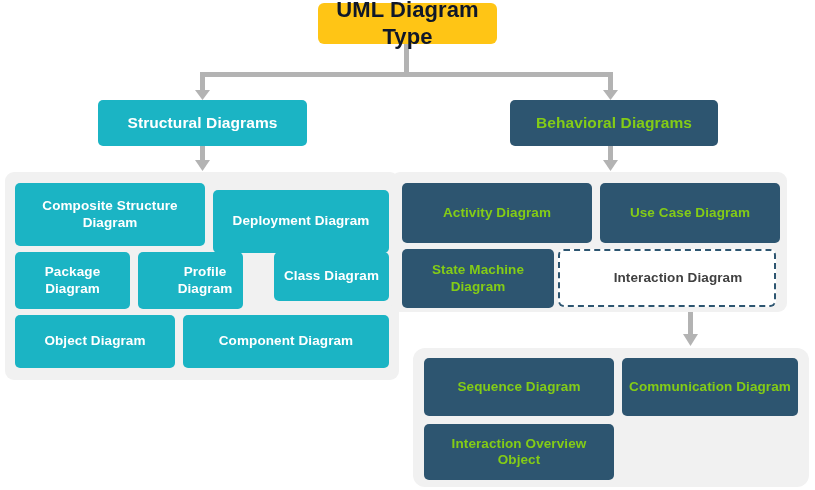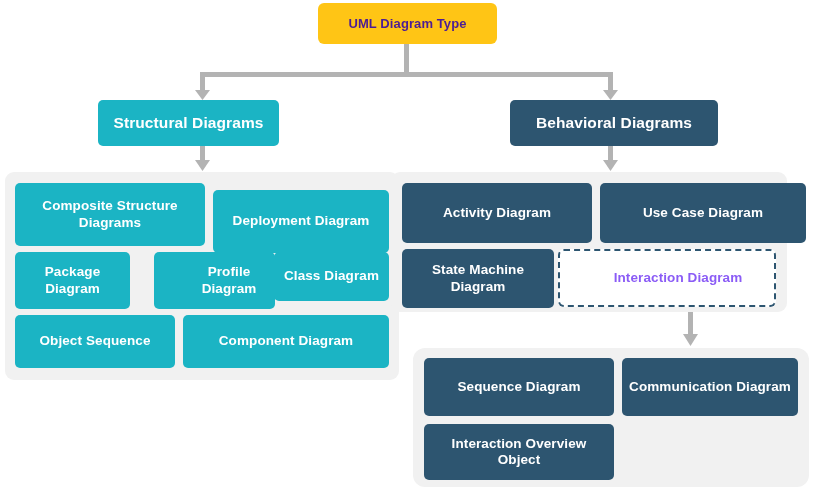--- a/index.html
+++ b/index.html
@@ -42,38 +42,38 @@
     text-align: center;
     border-radius: 5px;
     font-weight: bold;
     line-height: 1.22;
     letter-spacing: 0.1px;
     padding: 2px 6px;
   }
 
   .node.root {
     background: #FFC515;
-    color: #4c1d95;
-    font-size: 13px;
+    color: #0f172a;
+    font-size: 22px;
     border-radius: 6px;
   }
 
   .node.teal {
     background: #1BB4C4;
     color: #ffffff;
   }
 
   .node.navy {
     background: #2D5570;
-    color: #ffffff;
+    color: #84cc16;
   }
 
   .node.dashed {
     background: #ffffff;
-    color: #8b5cf6;
+    color: #404040;
     border: 2px dashed #2D5570;
     font-weight: bold;
     border-radius: 6px;
     padding-left: 28px;
   }
 
   .node.branch {
     font-size: 15.5px;
   }
 
@@ -113,46 +113,46 @@
       <rect x="608" y="146" width="5" height="16"></rect>
       <polygon points="603,160 618,160 610.5,171"></polygon>
 
       <rect x="688" y="306" width="5" height="30"></rect>
       <polygon points="683,334 698,334 690.5,346"></polygon>
     </g>
   </svg>
 
   <div class="node root" style="left:318px; top:3px; width:179px; height:41px;">UML Diagram Type</div>
 
-  <div class="node teal branch" style="left:98px; top:100px; width:181px; height:46px;">Structural Diagrams</div>
+  <div class="node teal branch" style="left:98px; top:100px; width:209px; height:46px;">Structural Diagrams</div>
 
   <div class="node navy branch" style="left:510px; top:100px; width:208px; height:46px;">Behavioral Diagrams</div>
 
   <div class="panel" style="left:5px; top:172px; width:394px; height:208px;">
 
-    <div class="node teal leaf" style="left:10px; top:11px; width:190px; height:63px;">Composite Structure Diagrams</div>
+    <div class="node teal leaf" style="left:10px; top:11px; width:190px; height:63px;">Composite Structure Diagram</div>
 
     <div class="node teal leaf" style="left:208px; top:18px; width:176px; height:63px;">Deployment Diagram</div>
 
     <div class="node teal leaf" style="left:10px; top:80px; width:115px; height:57px;">Package Diagram</div>
 
-    <div class="node teal leaf" style="left:149px; top:80px; width:121px; height:57px;padding-left:35px;">Profile Diagram</div>
+    <div class="node teal leaf" style="left:133px; top:80px; width:105px; height:57px;padding-left:35px;">Profile Diagram</div>
 
     <div class="node teal leaf" style="left:269px; top:80px; width:115px; height:49px;">Class Diagram</div>
 
-    <div class="node teal leaf" style="left:10px; top:143px; width:160px; height:53px;">Object Sequence</div>
+    <div class="node teal leaf" style="left:10px; top:143px; width:160px; height:53px;">Object Diagram</div>
 
     <div class="node teal leaf" style="left:178px; top:143px; width:206px; height:53px;">Component Diagram</div>
   </div>
 
   <div class="panel" style="left:391px; top:172px; width:396px; height:140px;">
 
     <div class="node navy leaf" style="left:11px; top:11px; width:190px; height:60px;">Activity Diagram</div>
 
-    <div class="node navy leaf" style="left:209px; top:11px; width:206px; height:60px;">Use Case Diagram</div>
+    <div class="node navy leaf" style="left:209px; top:11px; width:180px; height:60px;">Use Case Diagram</div>
 
     <div class="node navy leaf" style="left:11px; top:77px; width:152px; height:59px;">State Machine Diagram</div>
 
     <div class="node dashed leaf" style="left:167px; top:77px; width:218px; height:58px;">Interaction Diagram</div>
   </div>
 
   <div class="panel" style="left:413px; top:348px; width:396px; height:139px;border-radius:12px;">
 
     <div class="node navy leaf" style="left:11px; top:10px; width:190px; height:58px;">Sequence Diagram</div>
 

